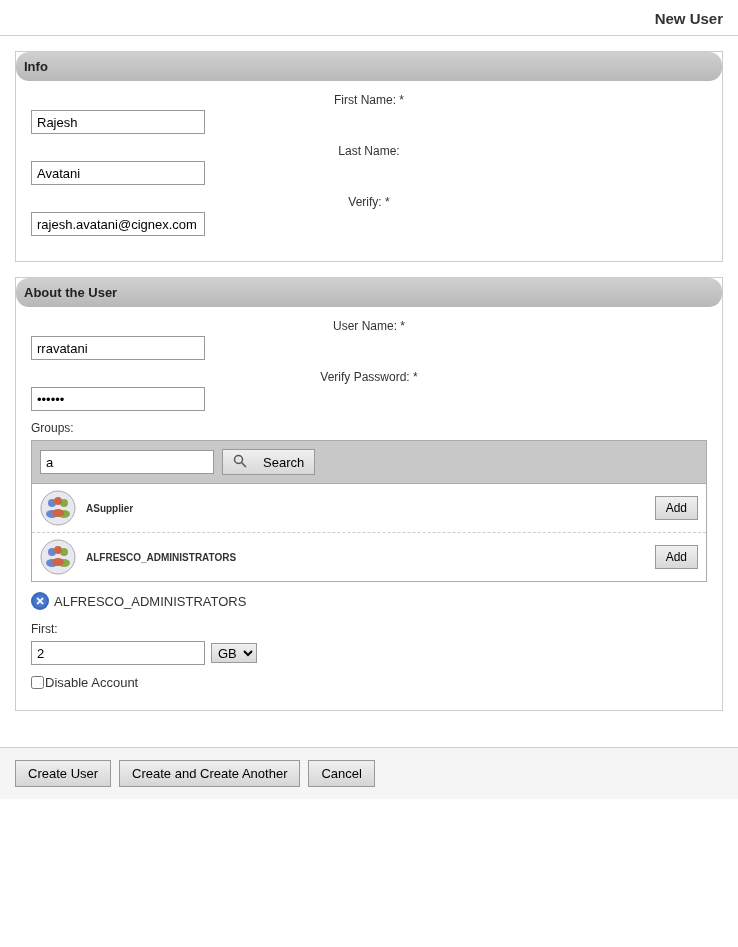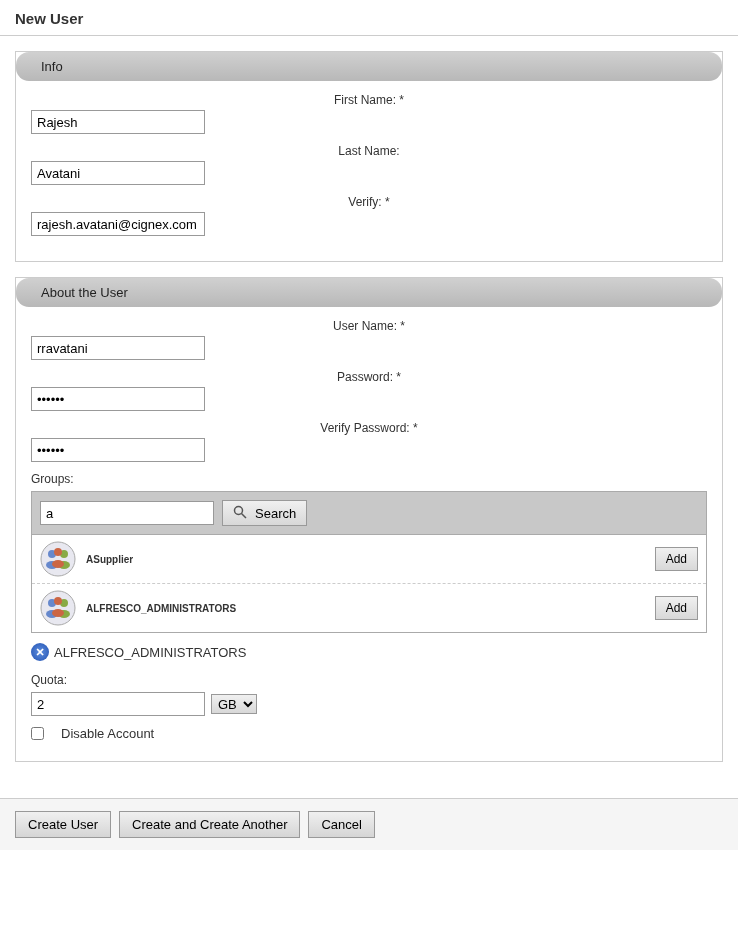--- a/index.html
+++ b/index.html
@@ -11,35 +11,36 @@
       width: 738px;
       min-height: 947px;
     }
 
     .page-title {
       font-size: 15px;
       font-weight: bold;
       padding: 10px 15px 8px 15px;
       border-bottom: 1px solid #ccc;
       background: #fff;
+      text-align: right;
     }
 
     .main-content {
       padding: 15px 15px 10px 15px;
     }
 
     .section {
       border: 1px solid #ccc;
       margin-bottom: 15px;
     }
 
     .section-header {
       background: linear-gradient(to bottom, #d0d0d0, #b8b8b8);
-      padding: 7px 25px;
-      font-weight: normal;
+      padding: 7px 8px;
+      font-weight: bold;
       font-size: 13px;
       color: #222;
       border-radius: 13px;
     }
 
     .section-body {
       padding: 12px 15px 15px 15px;
       background: #fff;
     }
 
@@ -89,21 +90,21 @@
       width: 200px;
       height: 24px;
       border: 1px solid #999;
       padding: 2px 5px;
       font-size: 13px;
     }
 
     .search-btn {
       display: flex;
       align-items: center;
-      gap: 8px;
+      gap: 16px;
       padding: 3px 10px;
       background: linear-gradient(to bottom, #f0f0f0, #d8d8d8);
       border: 1px solid #999;
       cursor: pointer;
       font-size: 13px;
       height: 26px;
     }
 
     .group-results {
       border: 1px solid #aaa;
@@ -179,21 +180,21 @@
       height: 20px;
       border: 1px solid #999;
       font-size: 13px;
       padding: 0 2px;
       background: linear-gradient(to bottom, #f0f0f0, #d8d8d8);
     }
 
     .disable-account {
       display: flex;
       align-items: center;
-      gap: 17px;
+      gap: 1px;
       margin-bottom: 5px;
     }
 
     .disable-checkbox {
       width: 13px;
       height: 13px;
     }
 
     .footer-buttons {
       display: flex;
@@ -269,26 +270,20 @@
   </div>
 
   <div class="section">
     <div class="section-header">About the User</div>
     <div class="section-body">
       <div class="field-group">
         <div class="field-label">
           <span>User Name:</span> <span class="required">*</span>
         </div>
         <input type="text" value="rravatani" style="">
-      </div>
-      <div class="field-group">
-        <div class="field-label">
-          <span>Password:</span> <span class="required">*</span>
-        </div>
-        <input type="password" value="123456" style="">
       </div>
       <div class="field-group">
         <div class="field-label">
           <span>Verify Password:</span> <span class="required">*</span>
         </div>
         <input type="password" value="123456" style="">
       </div>
 
       <div class="groups-section">
         <div class="groups-label">Groups:</div>
@@ -340,21 +335,21 @@
           </div>
         </div>
       </div>
 
       <div class="selected-groups">
         <span class="x-badge">✕</span>
         <span class="selected-group-text">ALFRESCO_ADMINISTRATORS</span>
       </div>
 
       <div class="quota-section">
-        <div class="quota-label">Quota:</div>
+        <div class="quota-label">First:</div>
         <div class="quota-row">
           <input type="text" class="quota-input" value="2" style="">
           <select class="quota-select">
             <option>GB</option>
             <option>MB</option>
             <option>KB</option>
           </select>
         </div>
       </div>
 

